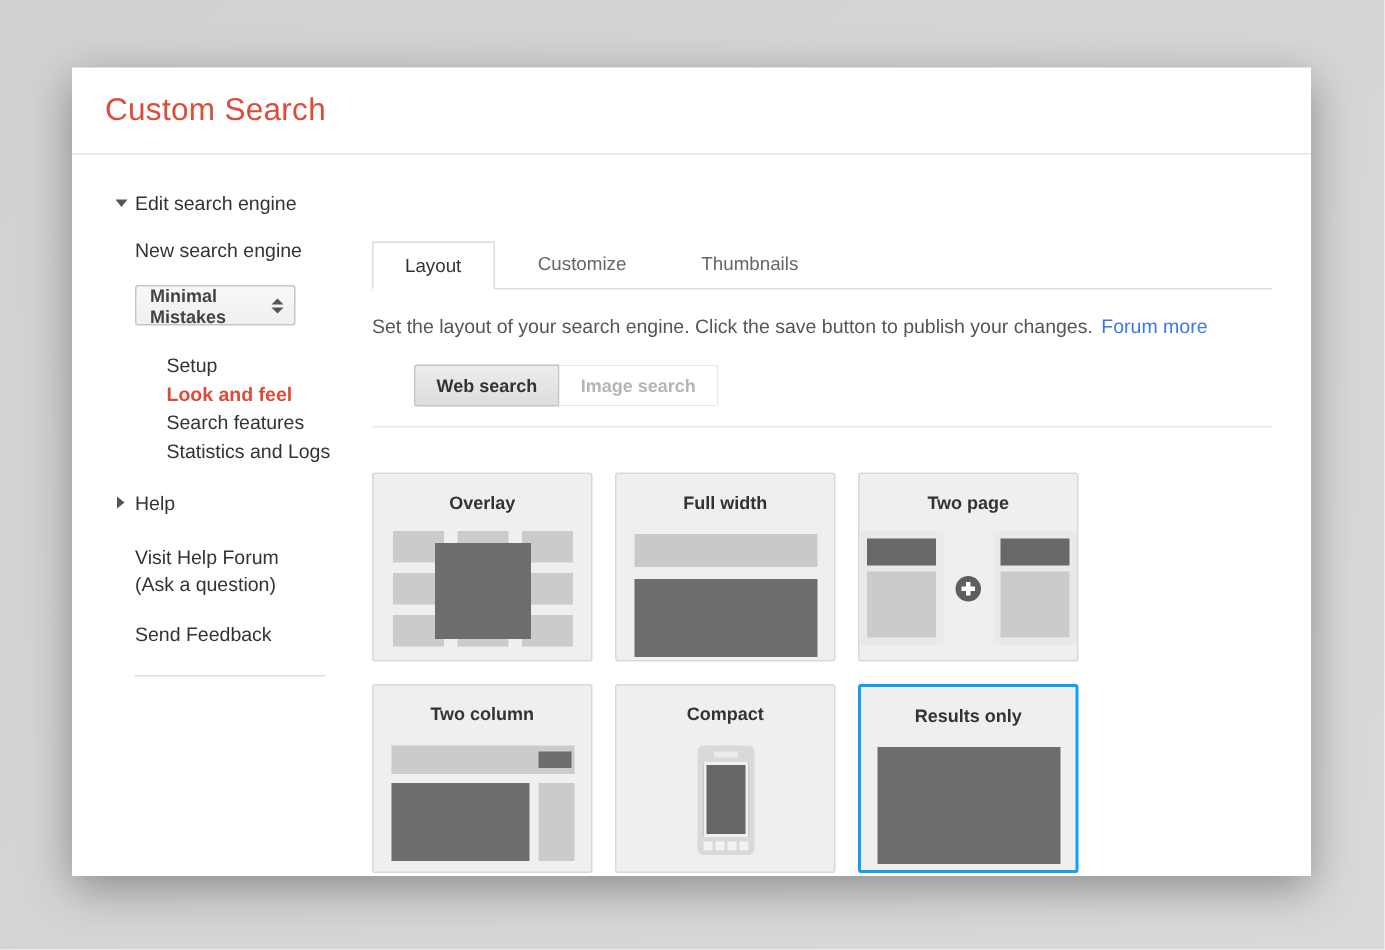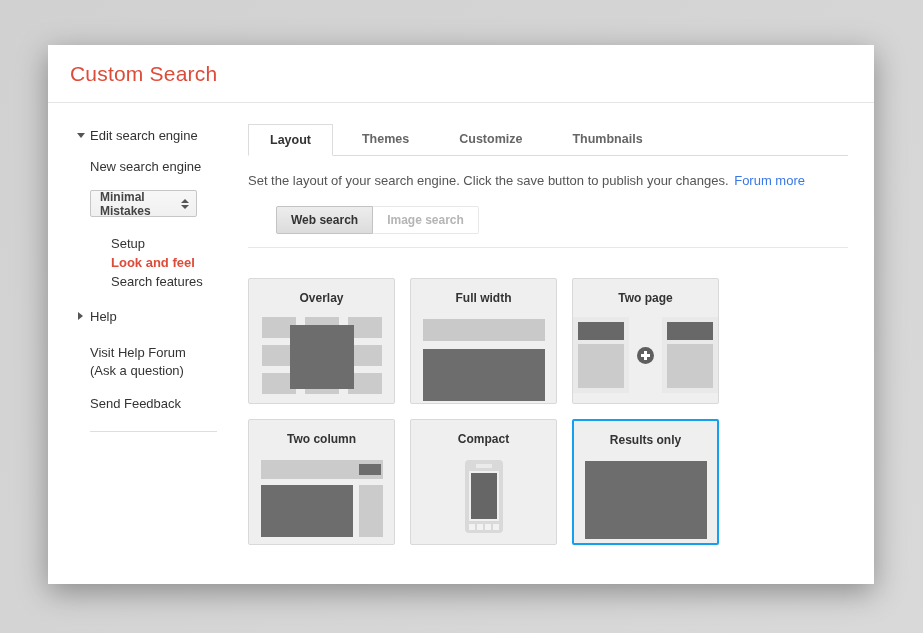--- a/index.html
+++ b/index.html
@@ -37,21 +37,21 @@
   .sub-items li { line-height:19px; cursor:pointer; }
   .sub-items li.active { color:#dd4b39; font-weight:bold; }
 
   .forum { line-height:18px; margin-bottom:16px; }
   .sidebar-divider { width:127px; border-top:1px solid #dedede; margin-top:20px; }
 
   
   .main { flex:1; padding-right:26px; }
 
   .tabs { display:flex; border-bottom:1px solid #dcdcdc; margin-top:21px; }
-  .tab { padding:8px 21px; font-size:12.5px; font-weight:bold; color:#666; cursor:pointer; }
+  .tab { padding:8px 21px; font-size:12.5px; font-weight:normal; color:#666; cursor:pointer;margin-top:37px; }
   .tab + .tab { margin-left:8px; }
   .tab.active { background:#fff; border:1px solid #dcdcdc; border-bottom:1px solid #fff; margin-bottom:-1px; color:#333; }
 
   .desc { font-size:13px; color:#555; margin-top:17px; }
   .desc a { color:#3b78e7; text-decoration:none; cursor:pointer; margin-left:2px; }
 
   .mode-toggle { margin-top:18px; display:flex;padding-left:28px; }
   .mode { font-family:inherit; font-size:12px; font-weight:bold; padding:6px 14px; cursor:pointer; }
   .mode.on { background:linear-gradient(#ededed,#dcdcdc); border:1px solid #c3c3c3; color:#333; border-radius:2px 0 0 2px; }
   .mode.off { background:#fff; border:1px solid #e8e8e8; border-left:none; color:#b5b5b5; border-radius:0 2px 2px 0; }
@@ -128,20 +128,21 @@
           <span class="spin">
               <i class="u"></i>
               <i class="d"></i>
             </span>
         </div>
 
         <ul class="sub-items">
           <li>Setup</li>
           <li class="active">Look and feel</li>
           <li>Search features</li>
+          <li>Statistics and Logs</li>
         </ul>
 
         <div class="nav-item has-caret" style="margin-top:18px; margin-bottom:20px;">
           <span class="caret caret-right"></span>
           <span>Help</span>
         </div>
 
         <div class="nav-item forum">
           <span>Visit Help Forum</span><br>
           <span>(Ask a question)</span>
@@ -149,21 +150,20 @@
 
         <div class="nav-item">Send Feedback</div>
 
         <div class="sidebar-divider"></div>
       </nav>
 
       <main class="main">
 
         <div class="tabs">
           <div class="tab active">Layout</div>
-          <div class="tab">Themes</div>
           <div class="tab">Customize</div>
           <div class="tab">Thumbnails</div>
         </div>
 
         <p class="desc">
           <span>Set the layout of your search engine. Click the save button to publish your changes.</span>
           <a>Forum more</a>
         </p>
 
         <div class="mode-toggle">

